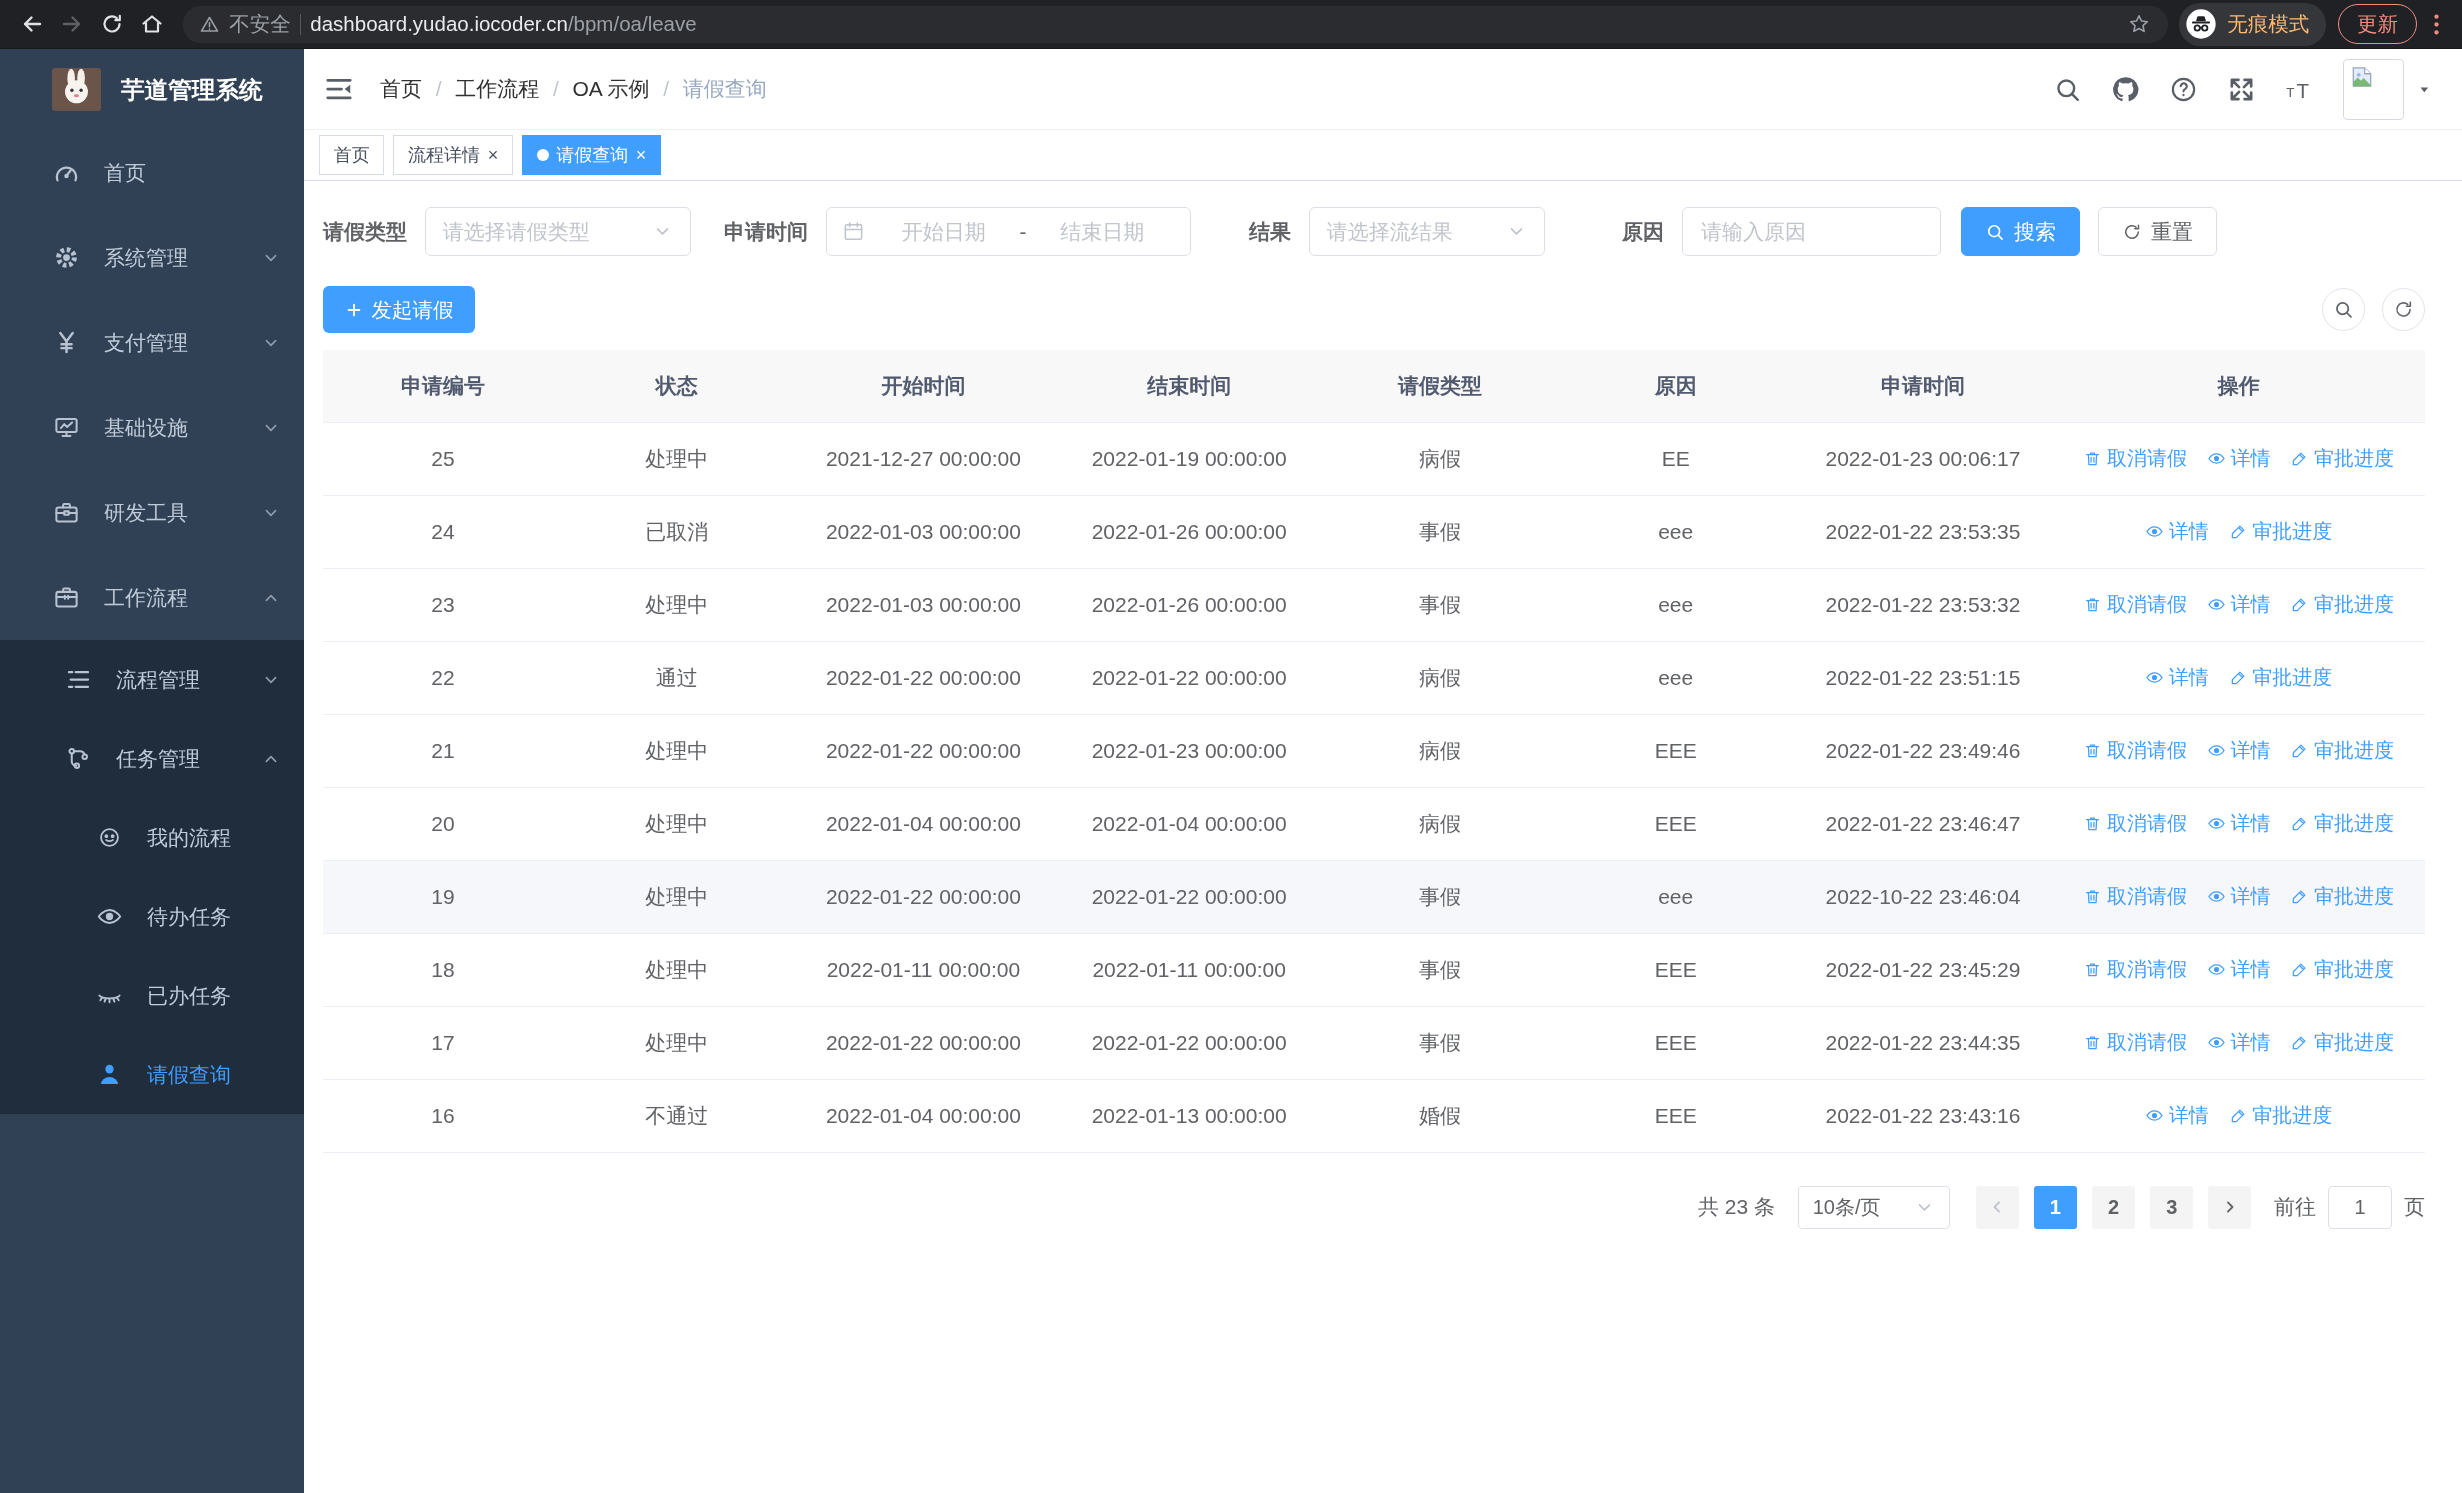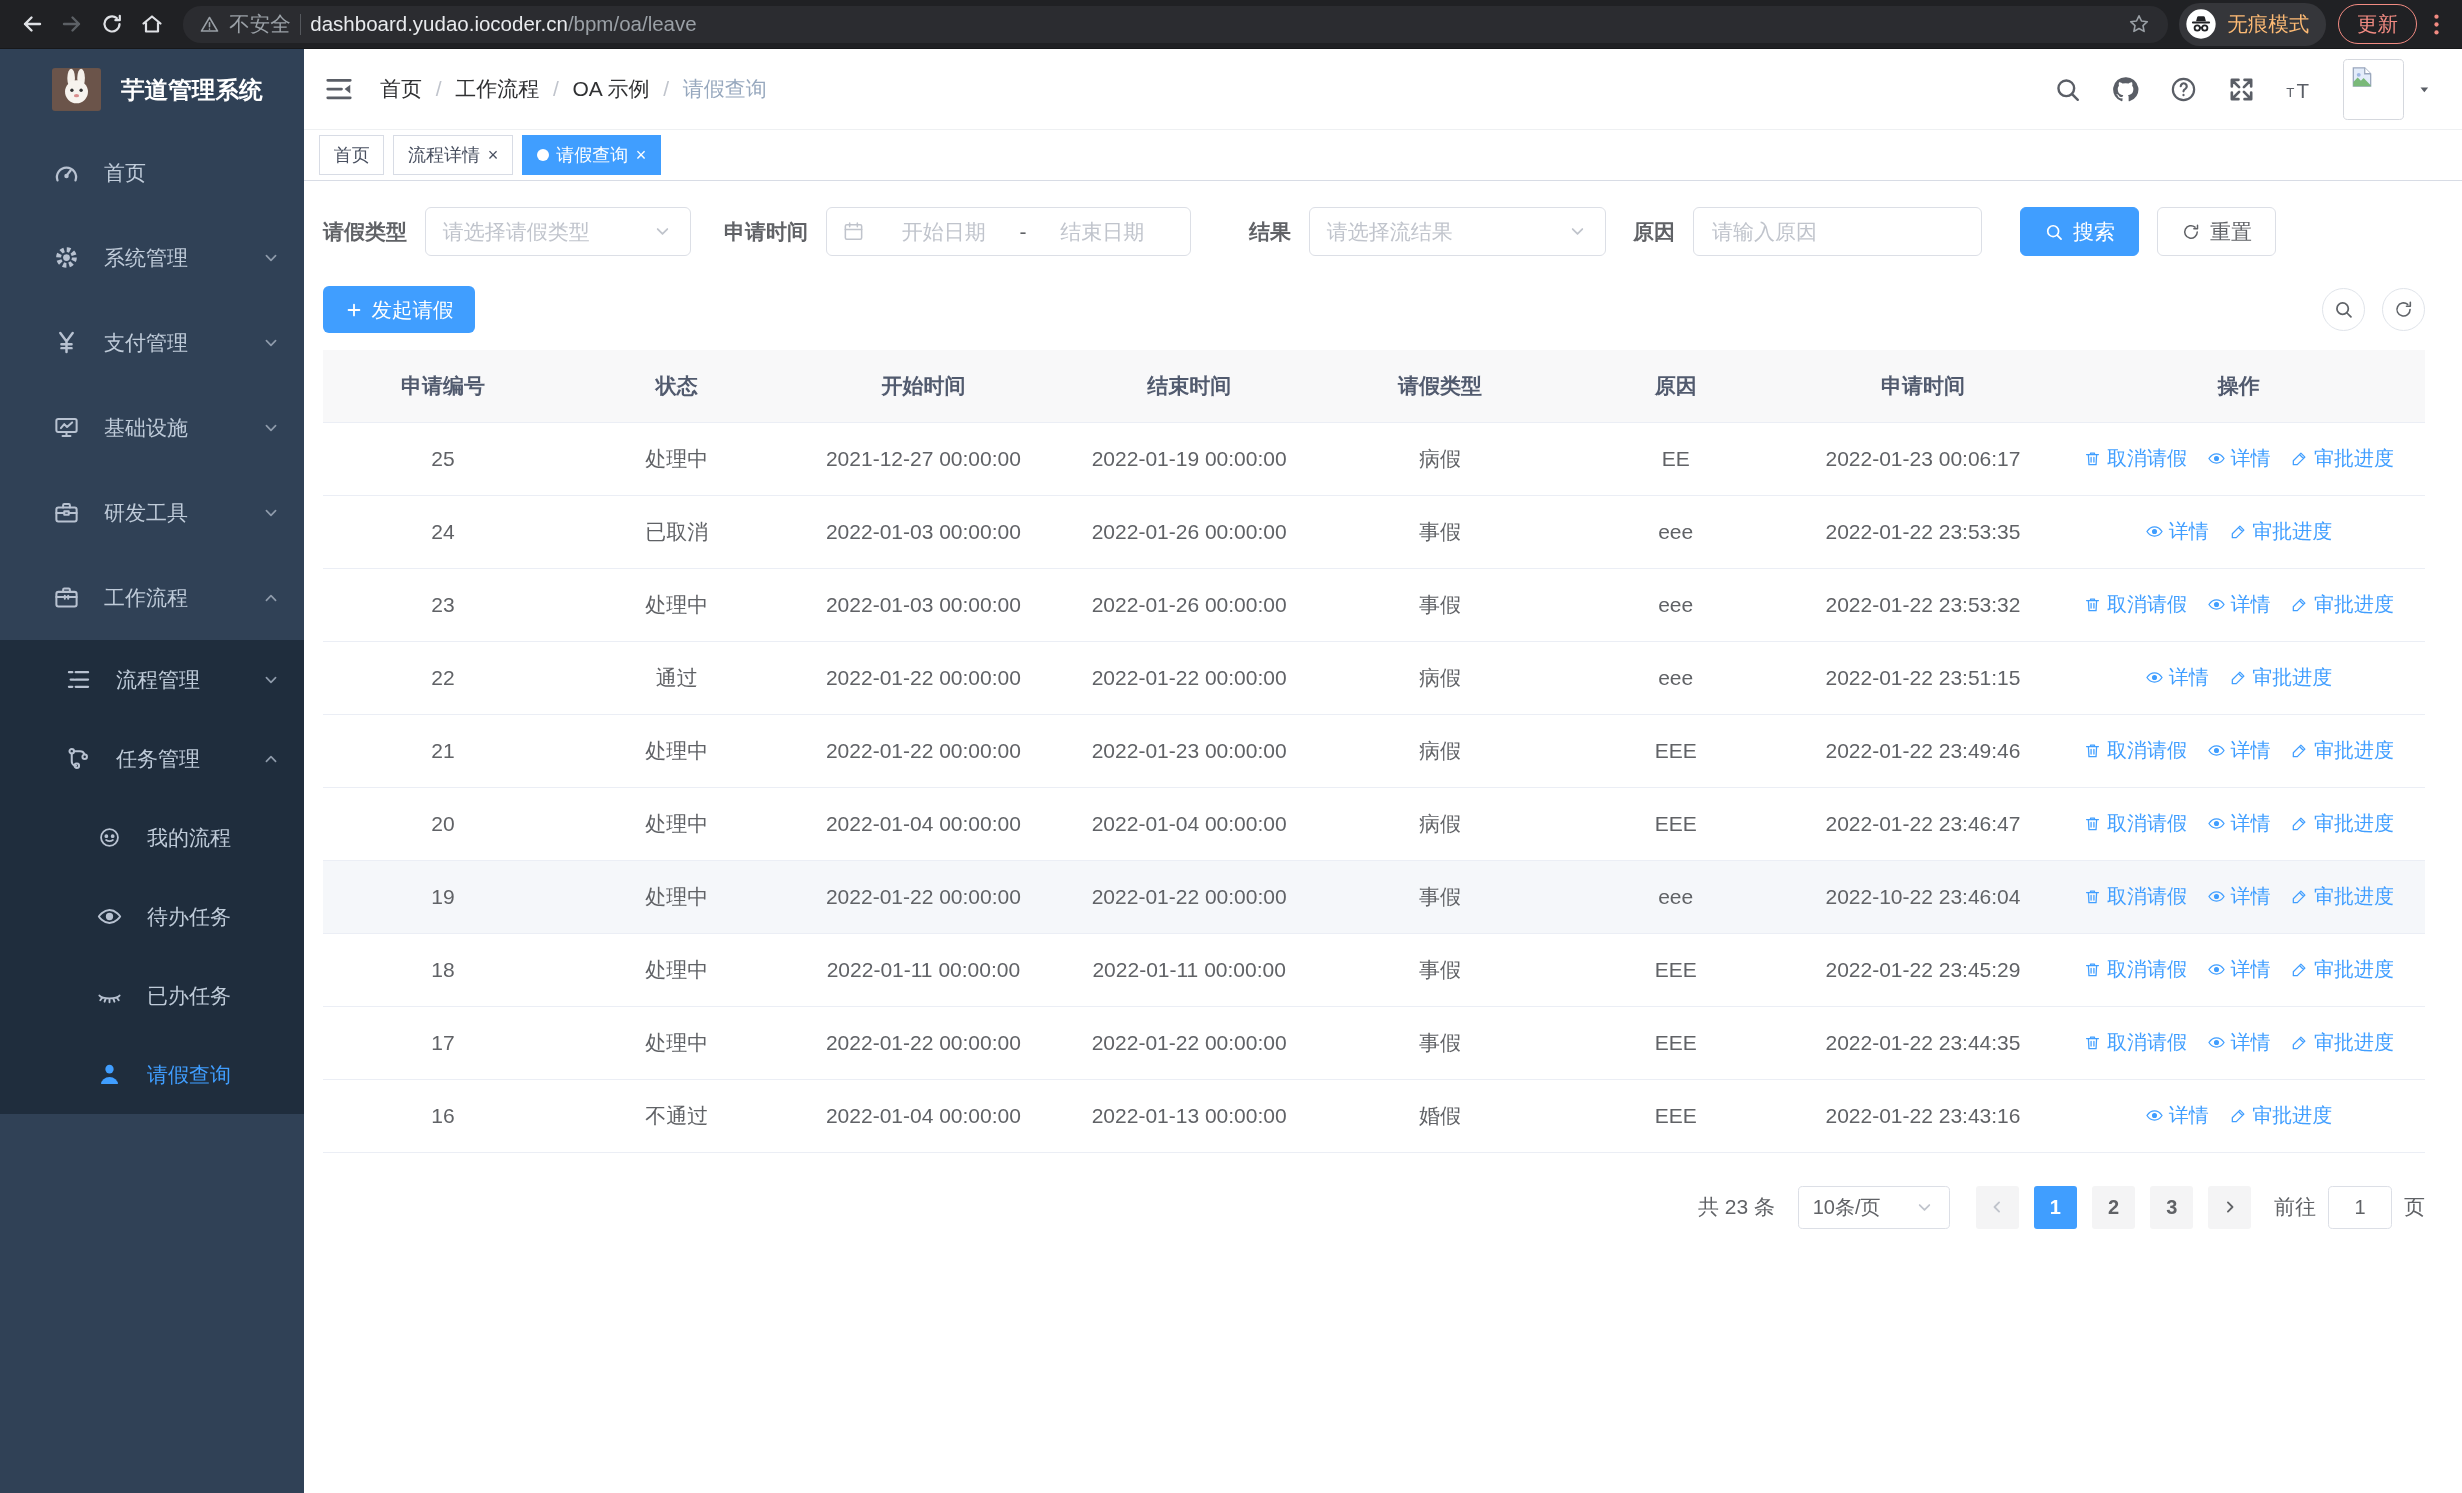--- a/index.html
+++ b/index.html
@@ -78,22 +78,22 @@
   .f-label{font-weight:bold;color:#606266;margin-right:18px;white-space:nowrap}
   .box{height:49px;border:1.5px solid #dcdfe6;border-radius:6px;background:#fff;display:flex;align-items:center;font-size:21px}
   .sel{justify-content:space-between;padding:0 16.7px;cursor:pointer}
   .placeholder{color:#c0c4cc;white-space:nowrap}
   .sel-chev{color:#c0c4cc}.sel-chev svg{width:21px;height:21px}
   .sel-type{width:266px;margin-right:33px}
   .daterange{width:365px;padding:12px 15px;margin-right:58px}
   .cal-ico{color:#c0c4cc;margin-right:6px}.cal-ico svg{width:23px;height:23px}
   .dr-start,.dr-end{flex:1;text-align:center}
   .dr-sep{color:#606266;margin:0 3px}
-  .sel-result{width:297px;margin-right:27px}
-  .inp-reason{width:289px;padding:0 18px;margin-right:38px;color:#606266;font-family:inherit;outline:none}
+  .sel-result{width:236px;margin-right:77px}
+  .inp-reason{width:259px;padding:0 18px;margin-right:20px;color:#606266;font-family:inherit;outline:none}
   .inp-reason::placeholder{color:#c0c4cc}
   button{font-family:inherit;cursor:pointer}
   .btn{height:49px;border-radius:6px;font-size:21px;display:flex;align-items:center;gap:9px;padding:0 23px}
   .btn-ico svg{width:20px;height:20px}
   .btn-search{background:#409eff;color:#fff;border:1.5px solid #409eff}
   .btn-reset{background:#fff;color:#606266;border:1.5px solid #dcdfe6;margin-left:18px}
 
   .toolbar{display:flex;align-items:center;margin-bottom:16.7px}
   .btn-create{background:#409eff;color:#fff;border:none;height:47px;padding:0 21px;font-size:20.5px;gap:7.6px}
   .tool-right{margin-left:auto;display:flex;gap:16.7px}

